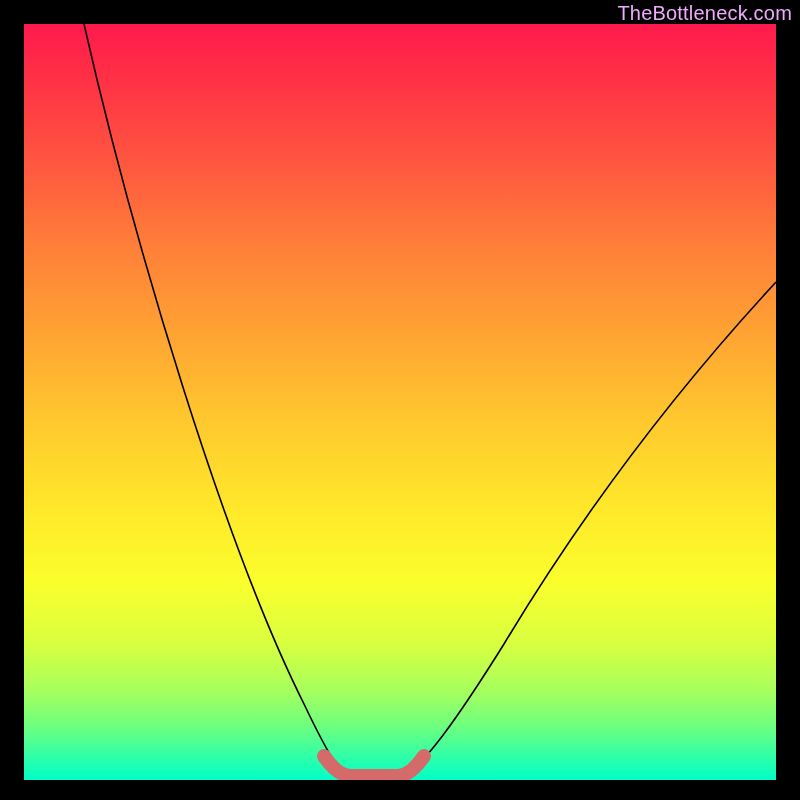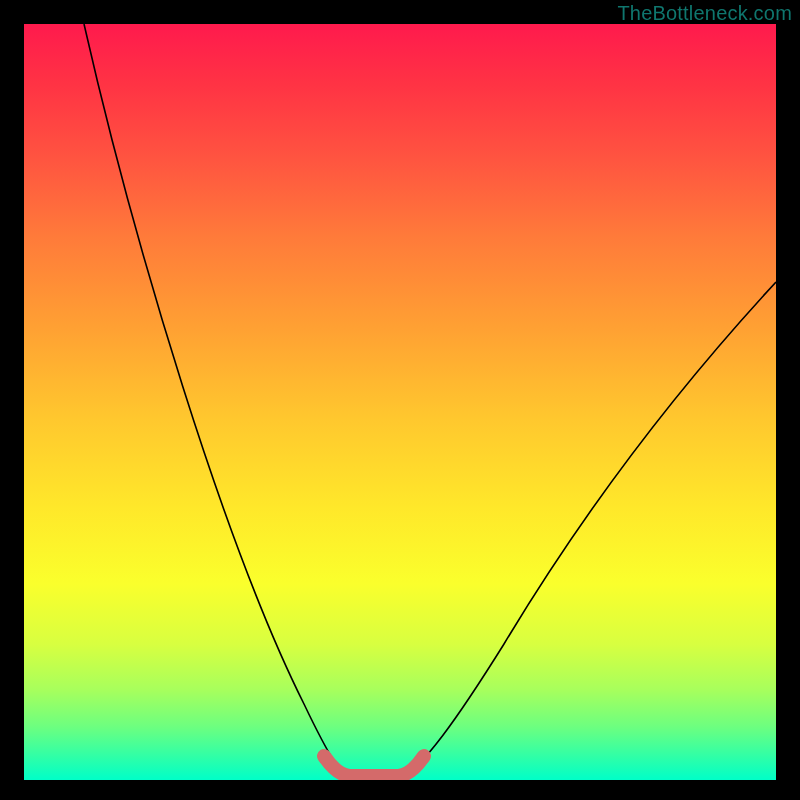--- a/index.html
+++ b/index.html
@@ -23,21 +23,21 @@
       #d8ff40 82%,
       #a8ff5c 88%,
       #6cff80 93%,
       #2effa8 97%,
       #00ffc8 100%);
   }
   .watermark {
     position: absolute;
     top: 2px;
     right: 8px;
-    color: #0f766e;
+    color: #f0abfc;
     font-size: 20px;
     font-weight: 500;
     letter-spacing: 0.2px;
   }
   svg.curves {
     position: absolute;
     left: 0; top: 0;
     width: 752px;
     height: 756px;
   }

